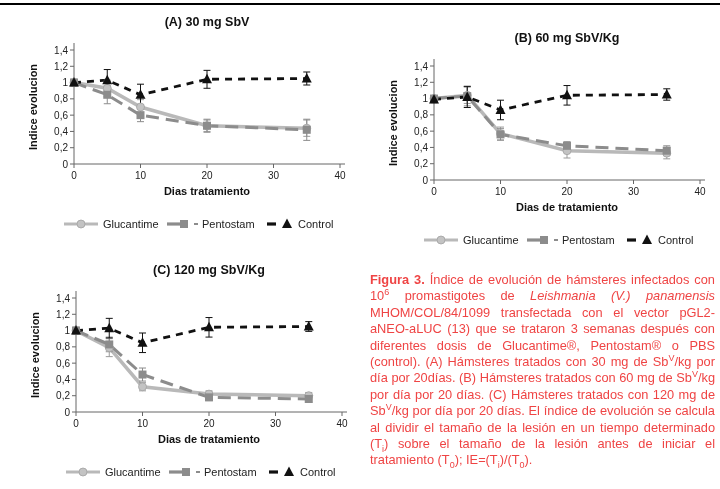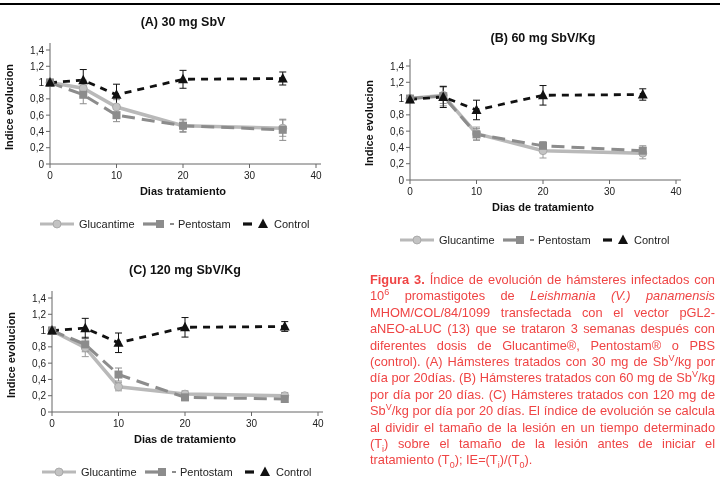--- a/index.html
+++ b/index.html
@@ -1,19 +1,19 @@
 <!DOCTYPE html>
 <html><head>
 <meta charset="utf-8">
 <style>
   html,body{margin:0;padding:0;background:#ffffff;}
   .page{position:relative;width:720px;height:489px;background:#fff;overflow:hidden;
         font-family:"Liberation Sans",sans-serif;color:#111;}
   .top-rule{position:absolute;left:0;top:3px;width:720px;height:2px;background:#000;}
-  figure.chart-block{margin:0;position:absolute;width:360px;height:236px;}
+  figure.chart-block{margin:0;position:absolute;width:360px;height:236px;padding-left:24px;}
   #chartA{left:0;top:4px;}
   #chartB{left:360px;top:20px;}
   #chartC{left:2px;top:252px;}
   .chart-block svg{display:block;}
   .caption{position:absolute;left:370px;top:272px;width:345px;
            font-size:12.8px;line-height:16.4px;text-align:justify;color:#ef4444;}
   .caption .b{font-weight:bold;}
   .caption .i{font-style:italic;}
   .caption sup,.caption sub{font-size:9px;line-height:0;}
 </style>

